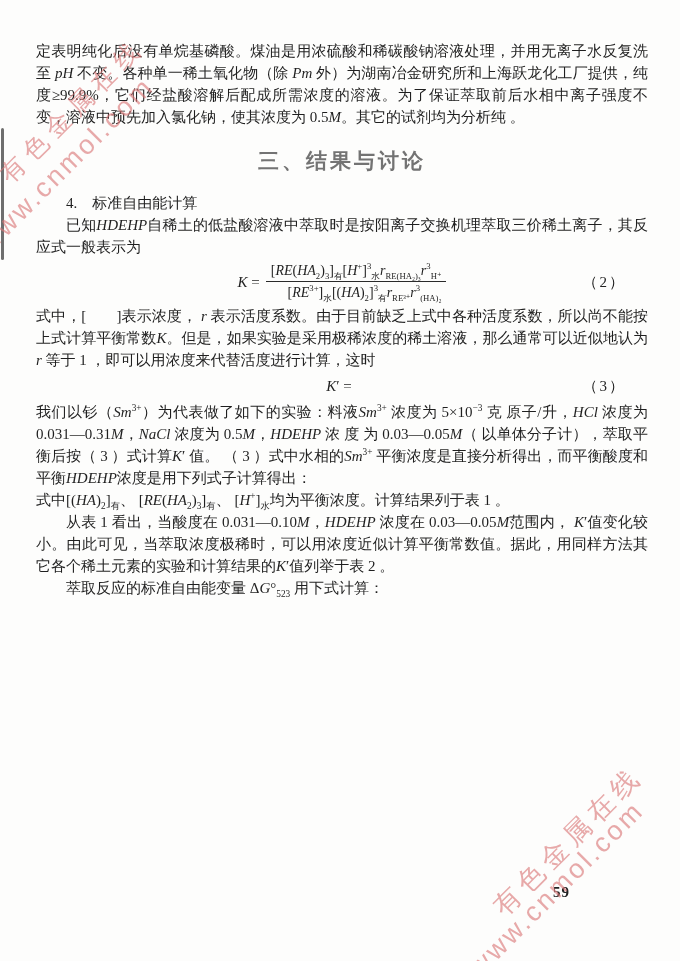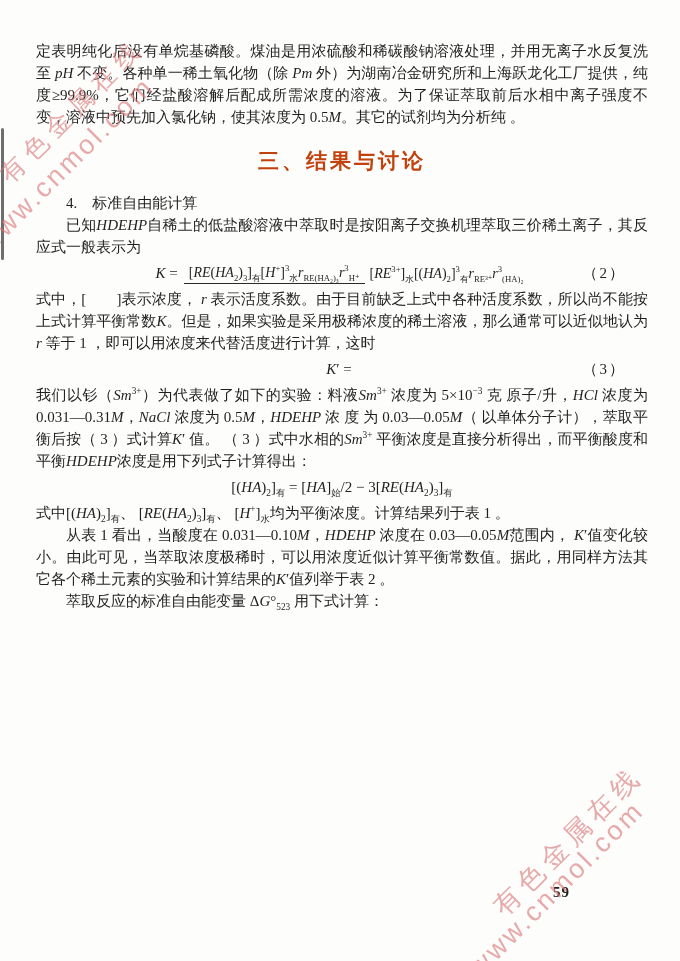--- a/index.html
+++ b/index.html
@@ -32,30 +32,30 @@
     font-size:15px;line-height:22px;text-align:justify;
     text-justify:inter-ideograph;
   }
   .content p{margin:0;}
   .indent{text-indent:2em;}
   sub,sup{font-size:62%;line-height:0;}
   i{font-style:italic;}
 
   .heading{
     margin:20px 0 18px;text-align:center;font-weight:bold;
-    font-size:21px;line-height:26px;letter-spacing:3px;color:#c2410c;
+    font-size:21px;line-height:26px;letter-spacing:3px;color:#737373;
   }
 
   
   .eq{
     position:relative;display:flex;align-items:center;justify-content:center;
     margin:3px 0;min-height:24px;
   }
   .eq-tag{position:absolute;right:22px;top:50%;transform:translateY(-50%);letter-spacing:2px;}
-  .frac{display:inline-flex;flex-direction:row;align-items:center;vertical-align:middle;font-size:14px;}
+  .frac{display:inline-flex;flex-direction:column;align-items:flex-end;vertical-align:middle;font-size:14px;}
   .frac .num{line-height:19px;padding:0 5px 1px;border-bottom:1.2px solid #2a2a2a;}
   .frac .den{line-height:19px;padding:1px 5px 0;}
   .eq-lhs{margin-right:6px;}
 
   .page-number{
     position:absolute;left:553px;top:884px;z-index:2;
     font-size:15px;font-weight:bold;letter-spacing:1px;color:#222;
   }
 </style>
 </head>
@@ -92,23 +92,20 @@
 
     <p>式中，[　　]表示浓度， <i>r</i> 表示活度系数。由于目前缺乏上式中各种活度系数，所以尚不能按上式计算平衡常数<i>K</i>。但是，如果实验是采用极稀浓度的稀土溶液，那么通常可以近似地认为 <i>r</i> 等于 1 ，即可以用浓度来代替活度进行计算，这时</p>
 
     <div class="eq">
       <span class="eq-lhs"><i>K</i>′ = </span>
       <span class="eq-tag">（3）</span>
     </div>
 
     <p>我们以钐（<i>Sm</i><sup>3+</sup>）为代表做了如下的实验：料液<i>Sm</i><sup>3+</sup> 浓度为 5×10<sup>−3</sup> 克 原子/升，<i>HCl</i> 浓度为 0.031—0.31<i>M</i>，<i>NaCl</i> 浓度为 0.5<i>M</i>，<i>HDEHP</i> 浓 度 为 0.03—0.05<i>M</i>（ 以单体分子计），萃取平衡后按（ 3 ）式计算<i>K</i>′ 值。 （ 3 ）式中水相的<i>Sm</i><sup>3+</sup> 平衡浓度是直接分析得出，而平衡酸度和平衡<i>HDEHP</i>浓度是用下列式子计算得出：</p>
 
-    <div class="eq">
-      <span class="eq-body">[(<i>HA</i>)<sub>2</sub>]<sub>有</sub> = [<i>HA</i>]<sub>始</sub>/2 − 3[<i>RE</i>(<i>HA</i><sub>2</sub>)<sub>3</sub>]<sub>有</sub></span>
-    </div>
 
     <p>式中[(<i>HA</i>)<sub>2</sub>]<sub>有</sub>、 [<i>RE</i>(<i>HA</i><sub>2</sub>)<sub>3</sub>]<sub>有</sub>、 [<i>H</i><sup>+</sup>]<sub>水</sub>均为平衡浓度。计算结果列于表 1 。</p>
     <p class="indent">从表 1 看出，当酸度在 0.031—0.10<i>M</i>，<i>HDEHP</i> 浓度在 0.03—0.05<i>M</i>范围内， <i>K</i>′值变化较小。由此可见，当萃取浓度极稀时，可以用浓度近似计算平衡常数值。据此，用同样方法其它各个稀土元素的实验和计算结果的<i>K</i>′值列举于表 2 。</p>
     <p class="indent">萃取反应的标准自由能变量 Δ<i>G</i>°<sub>523</sub> 用下式计算：</p>
 
   </div>
 
   <div class="page-number">59</div>
 
 </div>

